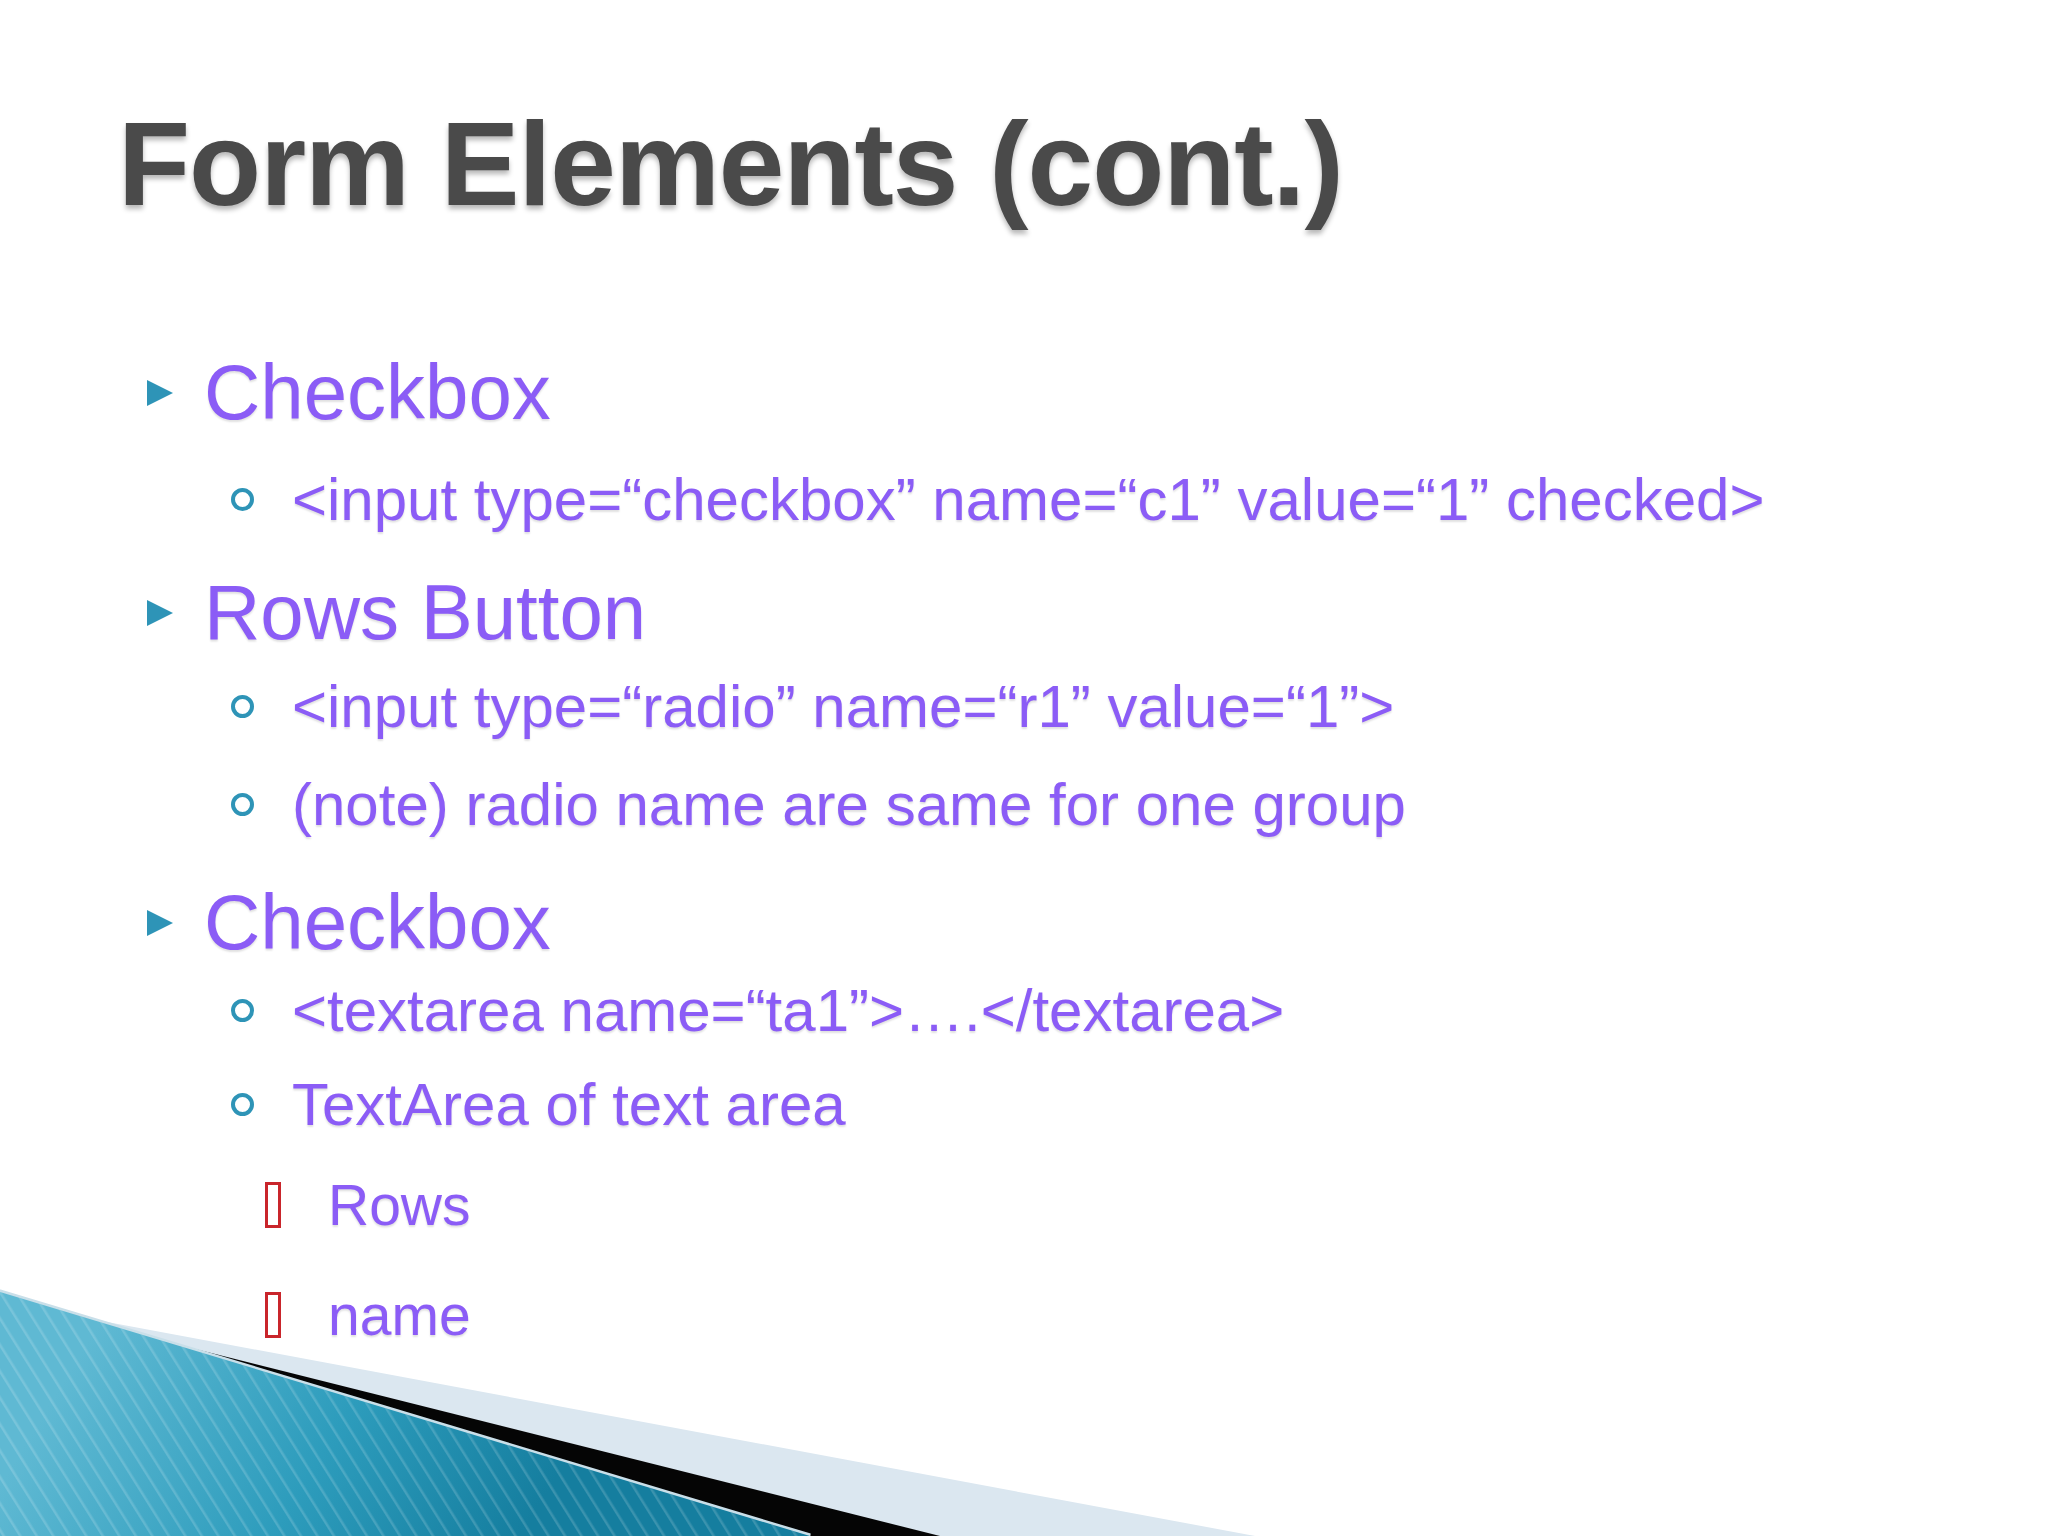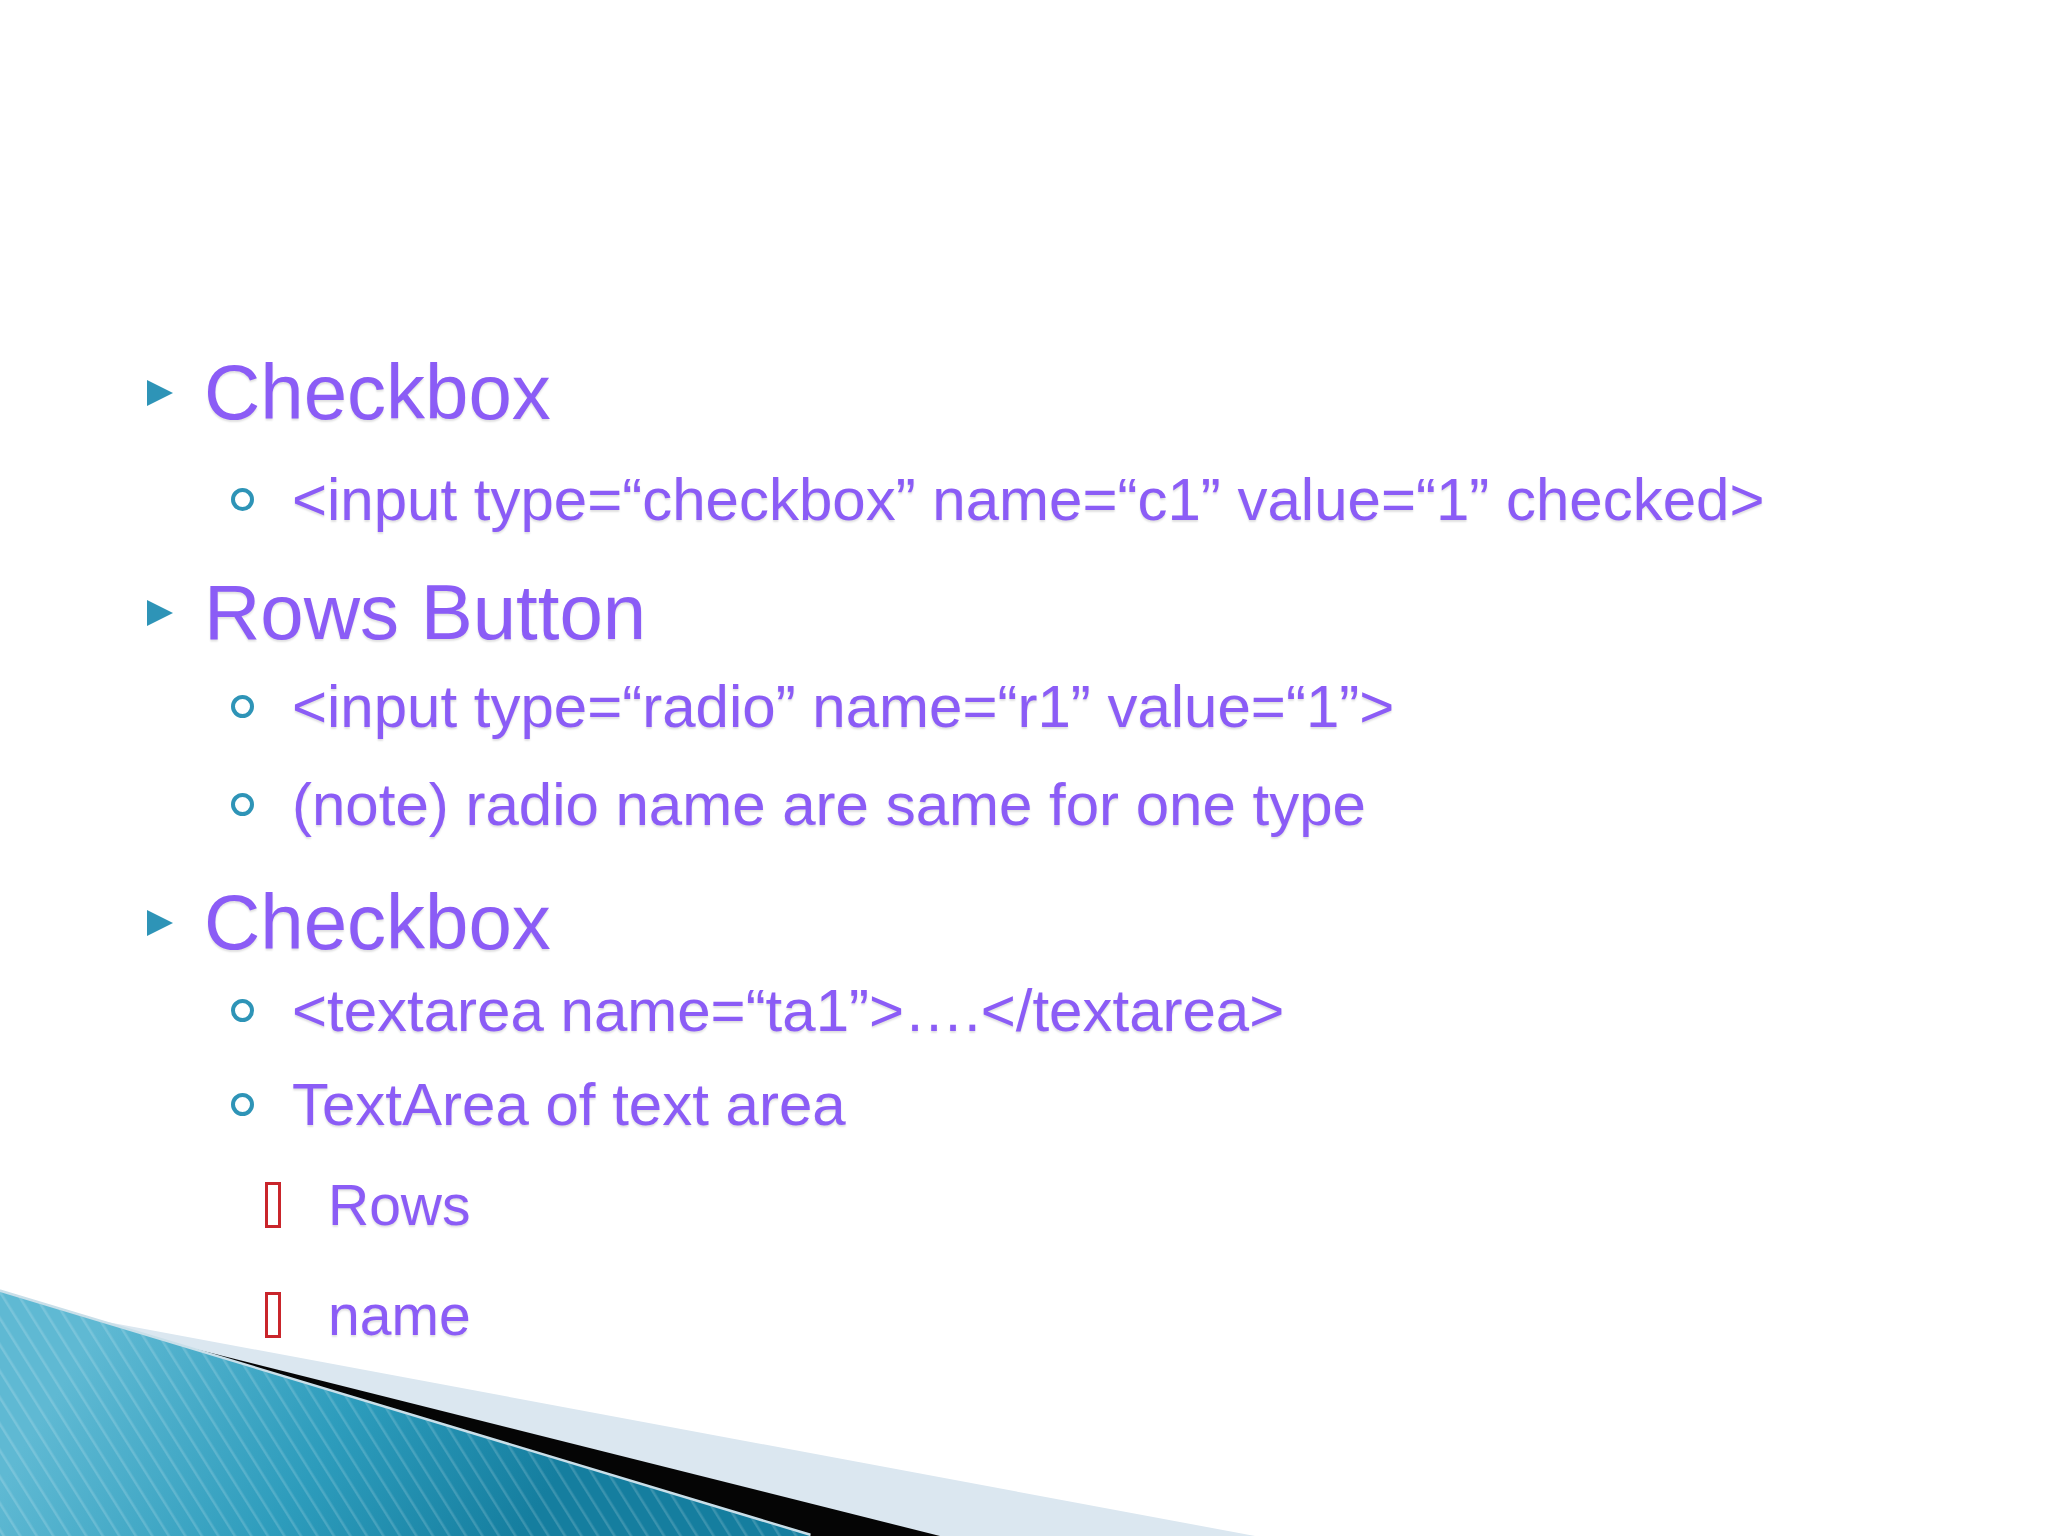--- a/index.html
+++ b/index.html
@@ -82,20 +82,21 @@
 
     <polygon points="0,1302 1255,1536 0,1536" fill="#dbe7f0"></polygon>
 
     <polygon points="0,1300 940,1536 0,1536" fill="#050505"></polygon>
 
     <polygon points="0,1292 810,1536 0,1536" fill="none" stroke="#c9dfe9" stroke-width="5"></polygon>
     <polygon points="0,1292 810,1536 0,1536" fill="url(#tealGrad)"></polygon>
     <polygon points="0,1292 810,1536 0,1536" fill="url(#stripes)"></polygon>
   </svg>
 
+  <div class="slide-title">Form Elements (cont.)</div>
 
   <div class="line lvl1 y-chk">
     <span class="tri"></span>
     <span class="txt">Checkbox</span>
   </div>
 
   <div class="line lvl2 y-chk-i">
     <span class="ring"></span>
     <span class="txt">&lt;input type=“checkbox” name=“c1” value=“1” checked&gt;</span>
   </div>
@@ -105,21 +106,21 @@
     <span class="txt">Rows Button</span>
   </div>
 
   <div class="line lvl2 y-rad-i">
     <span class="ring"></span>
     <span class="txt">&lt;input type=“radio” name=“r1” value=“1”&gt;</span>
   </div>
 
   <div class="line lvl2 y-note">
     <span class="ring"></span>
-    <span class="txt">(note) radio name are same for one type</span>
+    <span class="txt">(note) radio name are same for one group</span>
   </div>
 
   <div class="line lvl1 y-ta">
     <span class="tri"></span>
     <span class="txt">Checkbox</span>
   </div>
 
   <div class="line lvl2 y-ta-i">
     <span class="ring"></span>
     <span class="txt">&lt;textarea name=“ta1”&gt;….&lt;/textarea&gt;</span>

